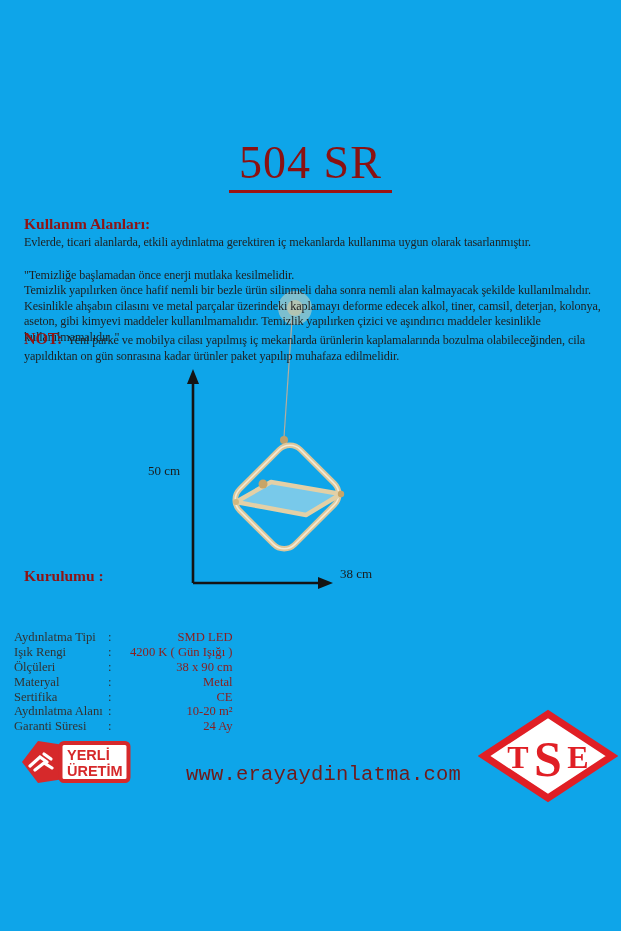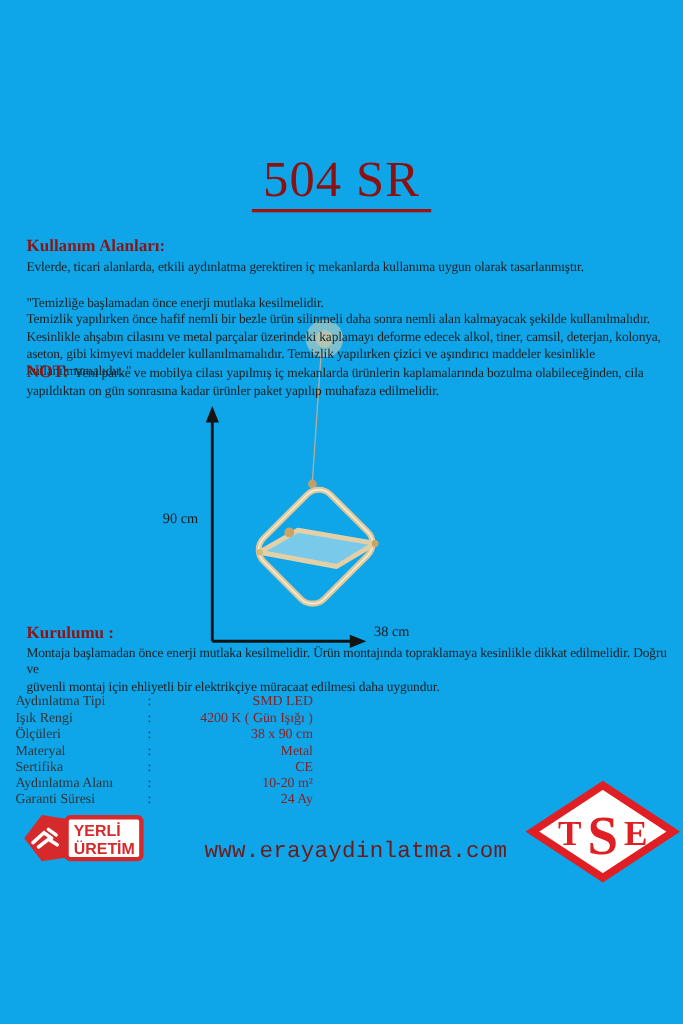--- a/index.html
+++ b/index.html
@@ -26,21 +26,21 @@
   .not-body{white-space:pre-line;color:#1f1f1f;}
   .kurulum-heading{top:567px;}
   .kurulum-body{top:586px;}
   
   .lamp-svg{position:absolute;left:140px;top:282px;z-index:1;}
   .dim-label{position:absolute;z-index:2;font-size:13px;color:#1c1c1c;}
   .dim-height{left:148px;top:463px;}
   .dim-width{left:340px;top:566px;}
   
   .specs{position:absolute;left:14px;top:630px;z-index:2;font-size:12.6px;}
-  .spec-row{display:grid;grid-template-columns:94px 14px auto;height:14.9px;line-height:14.9px;gap:26px;}
+  .spec-row{display:grid;grid-template-columns:94px 14px auto;height:14.9px;line-height:14.9px;}
   .spec-label{color:#333;}
   .spec-colon{color:#333;}
   .spec-value{color:#8b2020;padding-left:8px;text-align:right;}
   
   .badge-svg{position:absolute;left:20px;top:736px;z-index:2;}
   .website{
     position:absolute;left:186px;top:763px;width:230px;text-align:center;z-index:2;
     font-size:20.5px;color:#6e1b1b;letter-spacing:0.2px;font-family:Liberation Mono, monospace;
   }
   .tse-svg{position:absolute;left:478px;top:706px;z-index:2;}
@@ -81,26 +81,24 @@
     <path d="M96,220 L131,200 L201,212 L166,233 Z" fill="#fbf7ec" fill-opacity="0.45" stroke="#e3d0a6" stroke-width="4.5" stroke-linejoin="round"></path>
     <circle cx="123" cy="202" r="4.5" fill="#c8a567"></circle>
     <circle cx="96" cy="220" r="3" fill="#d3b87f"></circle>
     <circle cx="201" cy="212" r="3.2" fill="#c8a567"></circle>
 
     <line x1="53" y1="98" x2="53" y2="301" stroke="#141414" stroke-width="2.6"></line>
     <polygon points="53,87 47,102 59,102" fill="#141414"></polygon>
     <line x1="53" y1="301" x2="180" y2="301" stroke="#141414" stroke-width="2.6"></line>
     <polygon points="193,301 178,295 178,307" fill="#141414"></polygon>
   </svg>
-  <div class="dim-label dim-height">90 cm</div>
+  <div class="dim-label dim-height">50 cm</div>
   <div class="dim-label dim-width">38 cm</div>
 
   <div class="tblock heading kurulum-heading">Kurulumu :</div>
-  <div class="tblock body-text kurulum-body">Montaja başlamadan önce enerji mutlaka kesilmelidir. Ürün montajında topraklamaya kesinlikle dikkat edilmelidir. Doğru ve
-güvenli montaj için ehliyetli bir elektrikçiye müracaat edilmesi daha uygundur.</div>
 
   <div class="specs">
     <div class="spec-row">
       <span class="spec-label">Aydınlatma Tipi</span>
       <span class="spec-colon">:</span>
       <span class="spec-value">SMD LED</span>
     </div>
     <div class="spec-row">
       <span class="spec-label">Işık Rengi</span>
       <span class="spec-colon">:</span>

